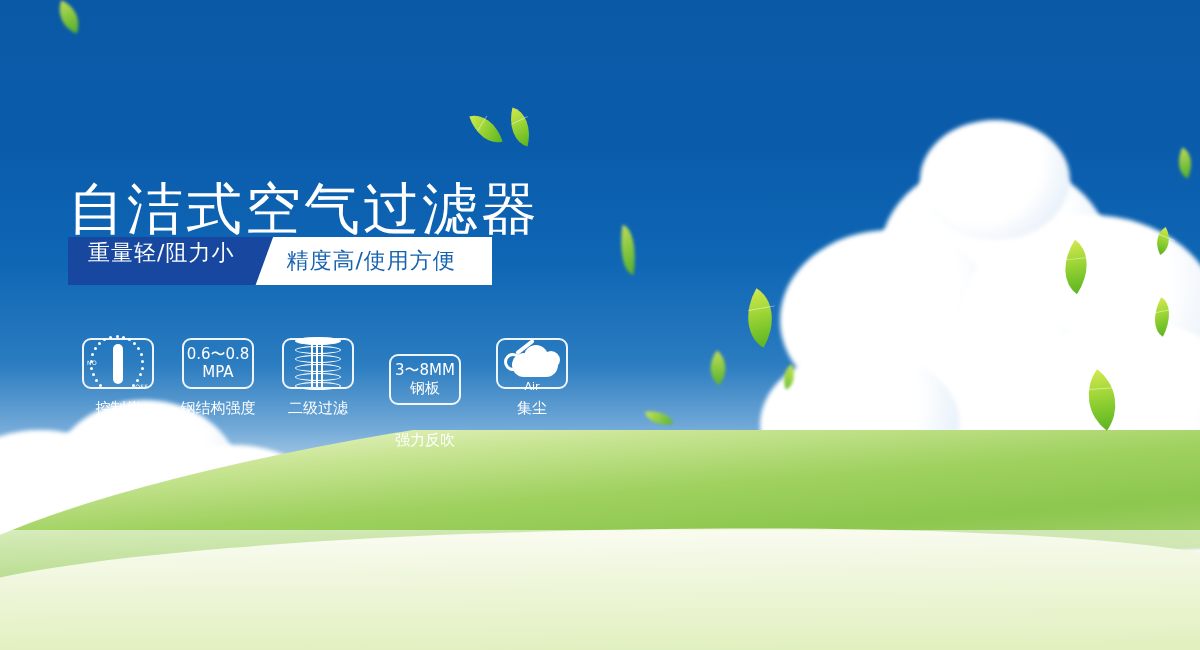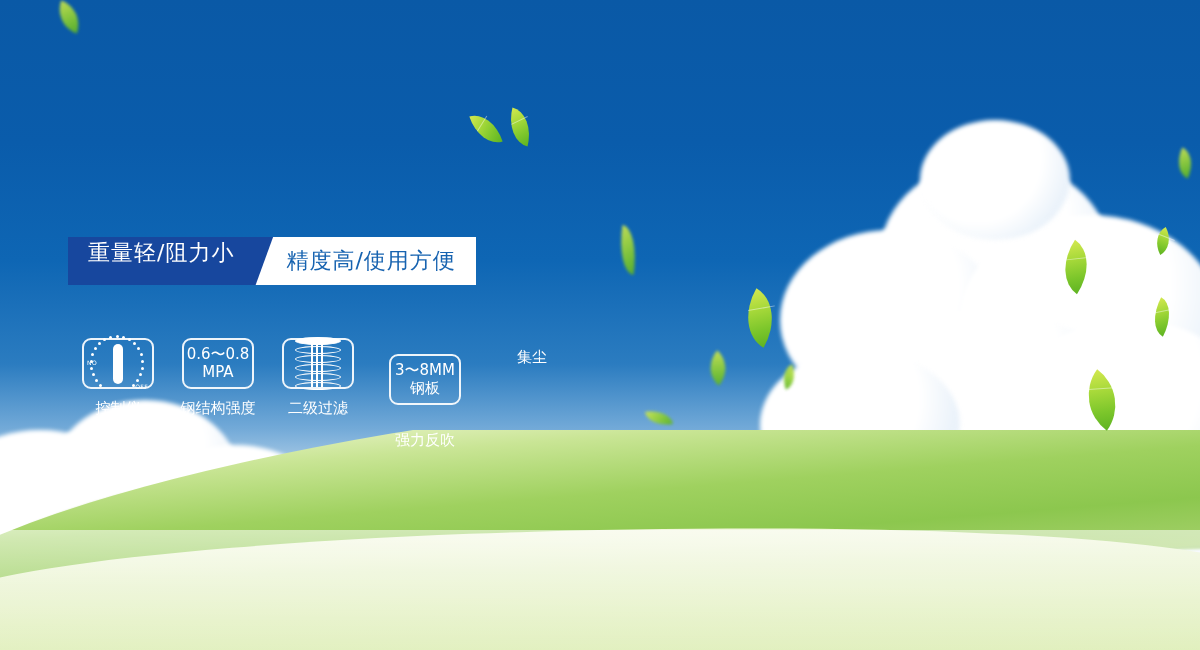--- a/index.html
+++ b/index.html
@@ -128,21 +128,21 @@
   }
   .sub-slash{
     width:26px;background:#17479e;position:relative;overflow:hidden;
   }
   .sub-slash::after{
     content:"";position:absolute;inset:-10px -40px -10px 0;
     background:#ffffff;transform:skewX(-20deg);transform-origin:bottom left;
   }
   .sub-right{
     background:#ffffff;color:#1763b0;display:flex;align-items:center;
-    padding:0 20px 0 8px;font-size:22px;letter-spacing:1px;
+    padding:0 36px 0 8px;font-size:22px;letter-spacing:1px;
     font-family:"DejaVu Sans","Liberation Sans",sans-serif;
   }
 
   
   .features{position:absolute;left:82px;top:338px;display:flex;gap:28px;}
   .feature{width:72px;display:flex;flex-direction:column;align-items:center;}
   .fbox{
     width:72px;height:51px;box-sizing:border-box;
     border:2px solid rgba(255,255,255,.92);border-radius:9px;
     display:flex;align-items:center;justify-content:center;
@@ -282,20 +282,21 @@
   <div class="leaf vein" style="left:1080px;top:378px;width:44px;height:44px;transform:rotate(36deg);">
       <i></i>
     </div>
   <div class="leaf soft" style="left:1176px;top:150px;width:18px;height:26px;transform:rotate(25deg);">
       <i></i>
     </div>
   <div class="leaf soft" style="left:646px;top:410px;width:26px;height:16px;transform:rotate(-8deg);">
       <i></i>
     </div>
 
+  <h1 class="title">自洁式空气过滤器</h1>
 
   <div class="subtitle">
     <div class="sub-left">重量轻/阻力小</div>
     <div class="sub-slash"></div>
     <div class="sub-right">精度高/使用方便</div>
   </div>
 
   <div class="features">
 
     <div class="feature">
@@ -355,17 +356,27 @@
 
     <div class="feature">
       <div class="fbox">
         <div class="ftext" style="white-space:pre-line">3〜8MM
 钢板</div>
       </div>
       <div class="flabel">强力反吹</div>
     </div>
 
     <div class="feature">
+      <div class="fbox">
+        <div class="airicon">
+          <span class="puff" style="left:22px;top:8px;width:24px;height:24px"></span>
+          <span class="puff" style="left:40px;top:14px;width:18px;height:18px"></span>
+          <span class="body"></span>
+          <span class="swirl"></span>
+          <span class="slash"></span>
+          <span class="airtxt">Air</span>
+        </div>
+      </div>
       <div class="flabel">集尘</div>
     </div>
 
   </div>
 </div>
 
 </body></html>

